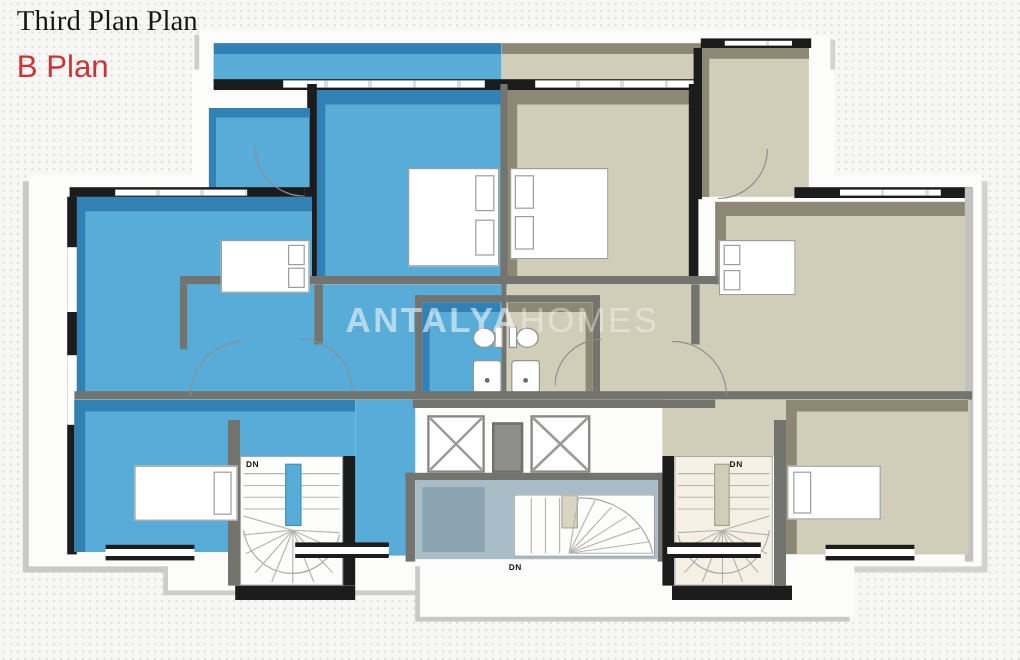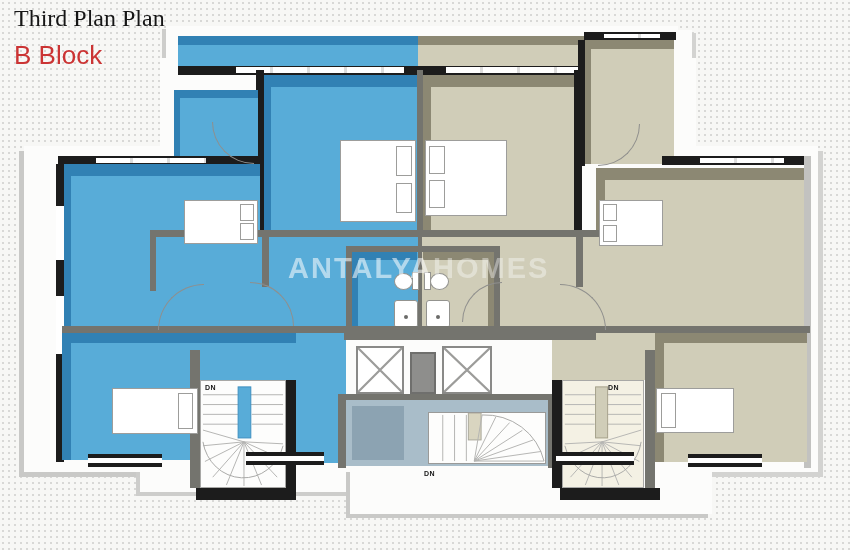--- a/index.html
+++ b/index.html
@@ -43,27 +43,27 @@
   .dn{position:absolute;font:bold 7px "Liberation Sans",sans-serif;color:#141414;
       letter-spacing:.4px;z-index:9}
   .title{position:absolute;left:14px;top:5px;font-family:"Liberation Serif",serif;
          font-size:24px;color:#161616;z-index:20}
   .block{position:absolute;left:14px;top:40px;font-family:"Liberation Sans",sans-serif;
          font-size:26px;color:var(--accent-red);z-index:20}
   .watermark{position:absolute;left:288px;top:252px;z-index:15;white-space:nowrap;
              font-size:29px;letter-spacing:2px;color:#fff;
              text-transform:uppercase;pointer-events:none}
   .watermark .wm1{font-weight:800;opacity:.55}
-  .watermark .wm2{font-weight:700;opacity:.38}
+  .watermark .wm2{font-weight:400;opacity:.38}
 </style>
 </head>
 <body>
 
 <div class="title">Third Plan Plan</div>
-<div class="block">B Block</div>
+<div class="block">B Plan</div>
 
 <div class="plate" style="left:166px;top:26px;width:512px;height:52px;box-shadow:-4px 3px 0 #cdcdcb"></div>
 <div class="plate" style="left:576px;top:30px;width:116px;height:142px;box-shadow:4px 3px 0 #d3d3d1"></div>
 <div class="plate" style="left:160px;top:58px;width:536px;height:432px"></div>
 <div class="plate" style="left:24px;top:146px;width:262px;height:326px;box-shadow:-5px 5px 0 #c9c9c7"></div>
 <div class="plate" style="left:572px;top:146px;width:246px;height:326px;box-shadow:5px 5px 0 #d3d3d1"></div>
 <div class="plate" style="left:140px;top:468px;width:240px;height:24px;box-shadow:-4px 4px 0 #cdcdcb"></div>
 <div class="plate" style="left:350px;top:468px;width:362px;height:46px;box-shadow:-4px 4px 0 #c9c9c7"></div>
 
 <div class="room-b" style="left:178px;top:36px;width:240px;height:32px;box-shadow:inset 0 9px 0 var(--apartment-left-shadow)"></div>

